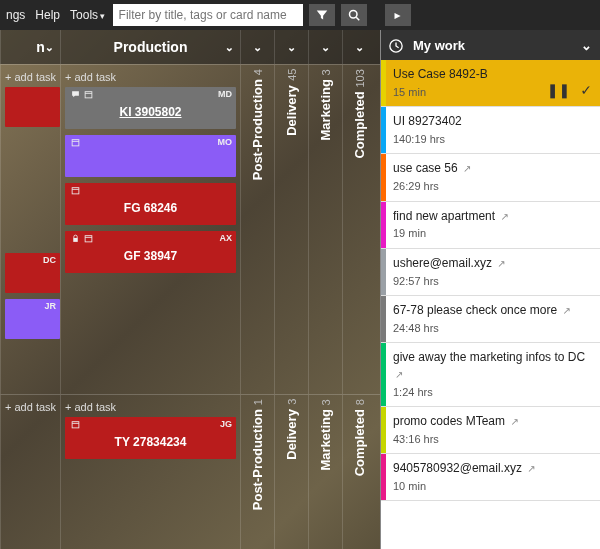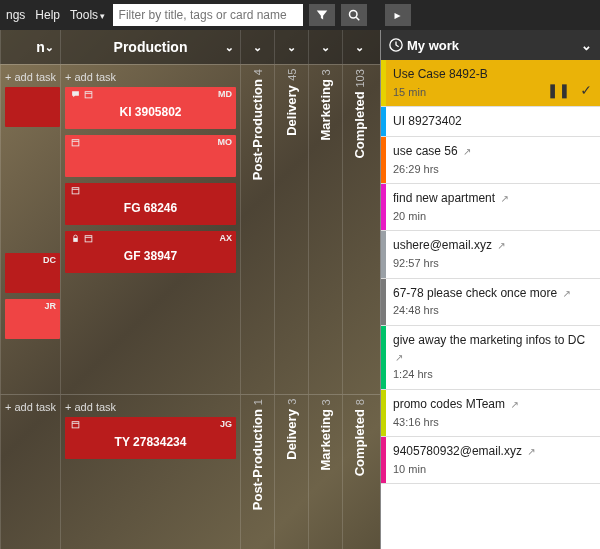--- a/index.html
+++ b/index.html
@@ -81,22 +81,22 @@
     text-align: left; color: #ddd; font-size: 11px;
     cursor: pointer; padding: 2px 0 4px 0; white-space: nowrap;
   }
 
   .card {
     background: #b91c1c; color: #fff; font-size: 12px;
     padding: 18px 6px 6px 6px; margin-bottom: 6px; min-height: 42px;
     position: relative; text-align: center; font-weight: bold;
     border-radius: 1px;
   }
-  .card.purple { background: #ef4444; }
-  .card.darkg  { background: #ef4444; }
+  .card.purple { background: #8b5cf6; }
+  .card.darkg  { background: #737373; text-decoration: underline; }
   .card.half   { width: 55px; padding:20px; min-height:34px;}
   .card .badge {
     position: absolute; top: 2px; right: 4px; font-size: 9px; font-weight: bold;
     color: #eee;
   }
   .card .icons {
     position: absolute; top: 3px; left: 6px; font-size: 10px; color: #eee;
     display: flex; gap: 4px;
   }
   .card .icons svg { width: 9px; height: 9px; fill: #eee; }
@@ -109,21 +109,21 @@
     display: flex; align-items: center; gap: 4px;
   }
   .minilabel .cnt { color: #bbb; font-weight: normal; font-size: 11px;}
 
   
   .mw-head {
     background: #333; color: #fff; height: 30px;
     display: flex; align-items: center; padding: 0 8px;
     justify-content: space-between; font-weight: bold; font-size: 13px;
   }
-  .mw-head .hl { display:flex; align-items:center; gap:4px;}
+  .mw-head .hl { display:flex; align-items:flex-end; gap:10px;}
   .mw-head svg { width: 14px; height: 14px; fill: #fff; }
   .mw-list { flex: 1; overflow-y: auto; }
   .mw-item {
     border-bottom: 1px solid #ddd; padding: 6px 8px 6px 12px;
     position: relative; font-size: 12px; color: #222; line-height: 1.4;
     cursor: pointer;
   }
   .mw-item .stripe {
     position: absolute; left: 0; top: 0; bottom: 0; width: 5px;
   }
@@ -340,30 +340,31 @@
           <div class="title">Use Case 8492-B </div>
           <div class="sub">15 min</div>
           <div class="ctrl">
             <span>❚❚</span>
             <span>✓</span>
           </div>
         </div>
         <div class="mw-item">
           <div class="stripe" style="background:#0aa7f5"></div>
           <div class="title">UI 89273402 </div>
+          <div class="sub">140:19 hrs</div>
         </div>
         <div class="mw-item">
           <div class="stripe" style="background:#ff6a00"></div>
           <div class="title">use case 56 <span class="ext">↗</span></div>
           <div class="sub">26:29 hrs</div>
         </div>
         <div class="mw-item">
           <div class="stripe" style="background:#e81ac4"></div>
           <div class="title">find new apartment <span class="ext">↗</span></div>
-          <div class="sub">20 min</div>
+          <div class="sub">19 min</div>
         </div>
         <div class="mw-item">
           <div class="stripe" style="background:#9aa0a6"></div>
           <div class="title">ushere@email.xyz <span class="ext">↗</span></div>
           <div class="sub">92:57 hrs</div>
         </div>
         <div class="mw-item">
           <div class="stripe" style="background:#7a7a7a"></div>
           <div class="title">67-78 please check once more <span class="ext">↗</span></div>
           <div class="sub">24:48 hrs</div>

